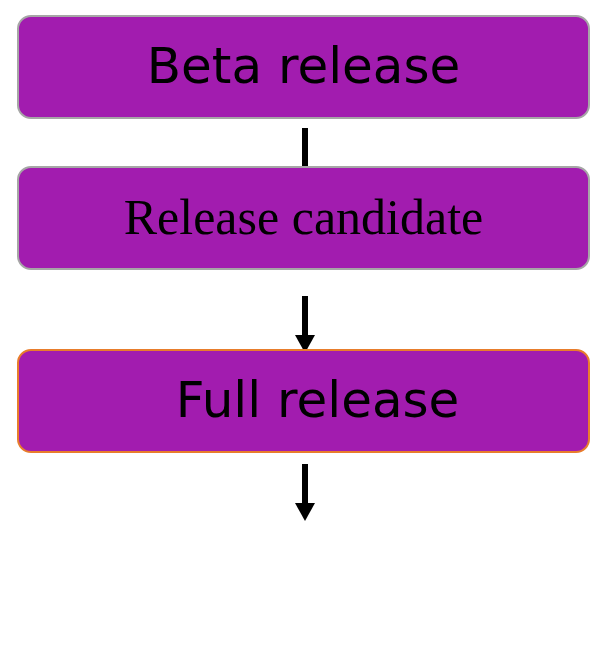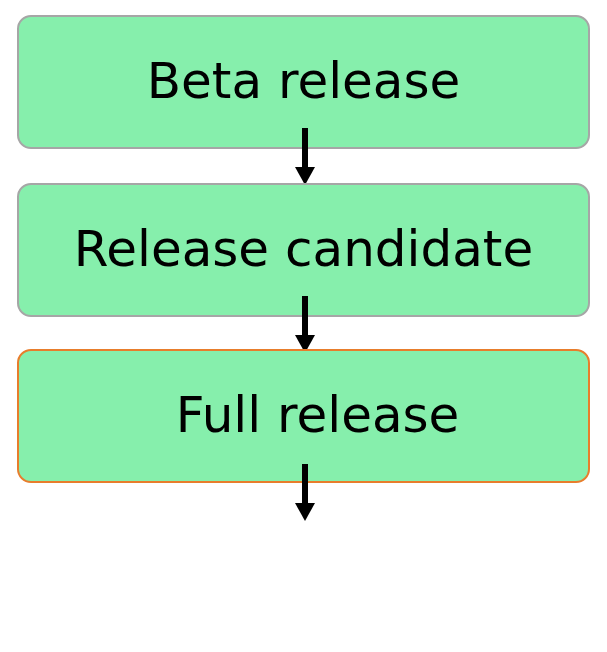--- a/index.html
+++ b/index.html
@@ -15,23 +15,23 @@
     position: relative;
     width: 607px;
     height: 652px;
     background: #ffffff;
     overflow: hidden;
   }
   .node {
     position: absolute;
     left: 17px;
     width: 573px;
-    height: 134px;
+    height: 104px;
     box-sizing: border-box;
-    background: #86efac;
+    background: #a21caf;
     border: 2.5px solid #a6a6a6;
     border-radius: 14px;
     display: flex;
     align-items: center;
     justify-content: center;
   }
   .node.highlight {
     border-color: #e87d2c;
     padding-left: 28px;
   }
@@ -39,21 +39,21 @@
     font-size: 50px;
     line-height: 1.05;
     color: #000000;
     font-weight: 400;
     letter-spacing: 0px;
     white-space: nowrap;
     text-align: center;
     transform: translateY(-1px);
   }
   .node-1 { top: 15px; }
-  .node-2 { top: 183px; }
+  .node-2 { top: 166px; font-family: Liberation Serif, serif; }
   .node-3 { top: 349px; }
   .node-4 { top: 518px; }
 
   .arrow {
     position: absolute;
     left: 294px;
     width: 22px;
     height: 58px;
   }
   .arrow svg { display: block; }

